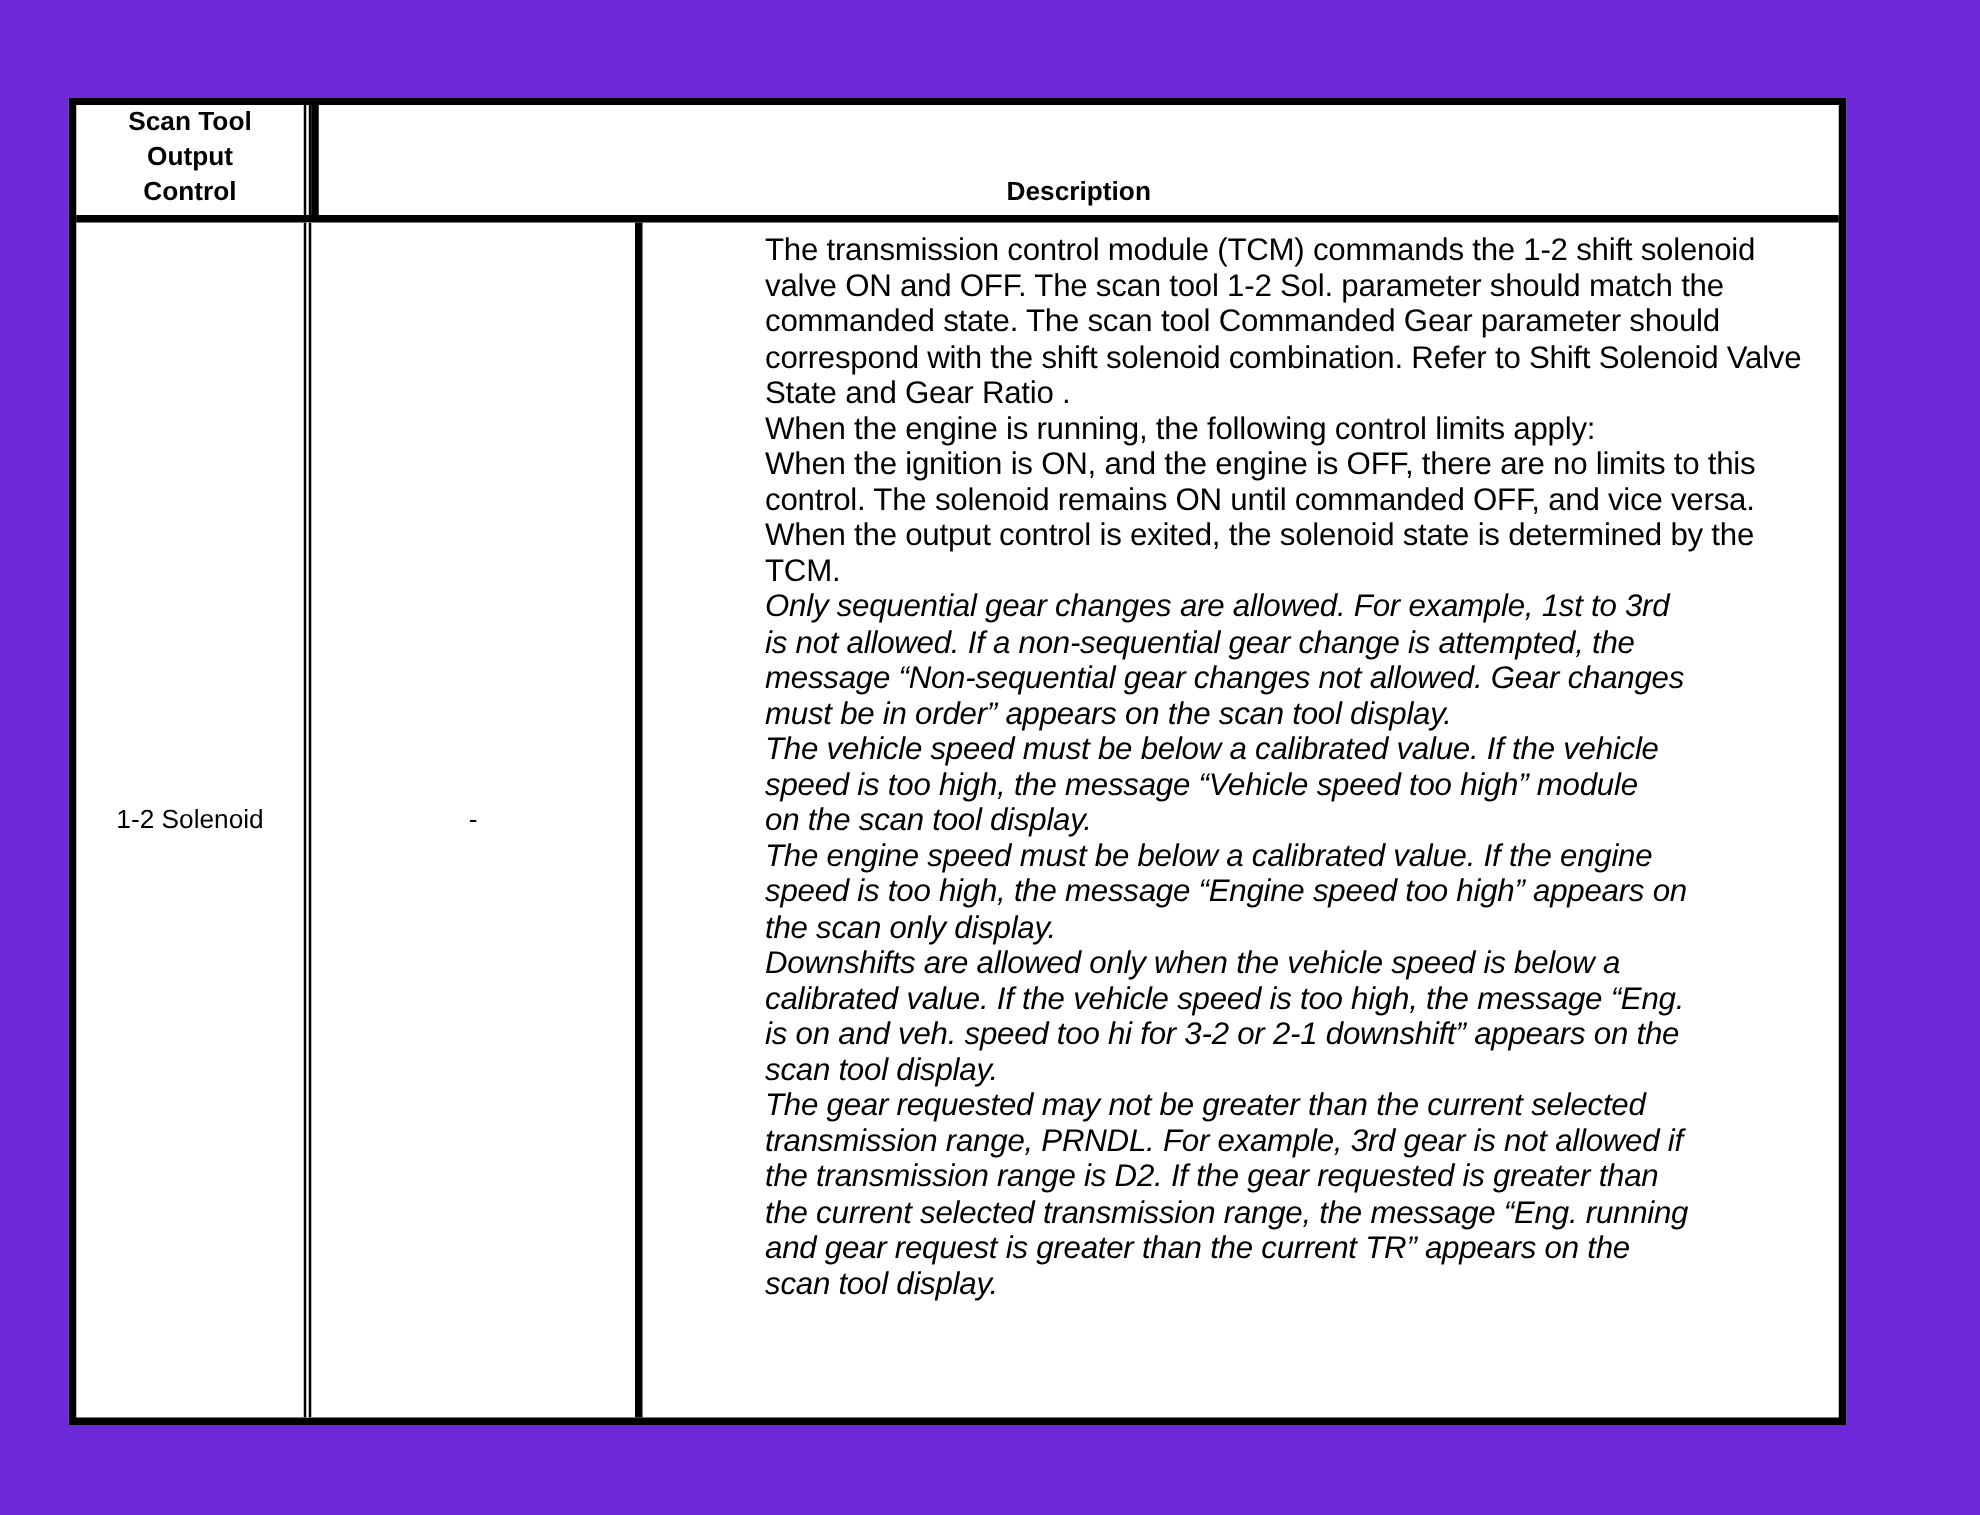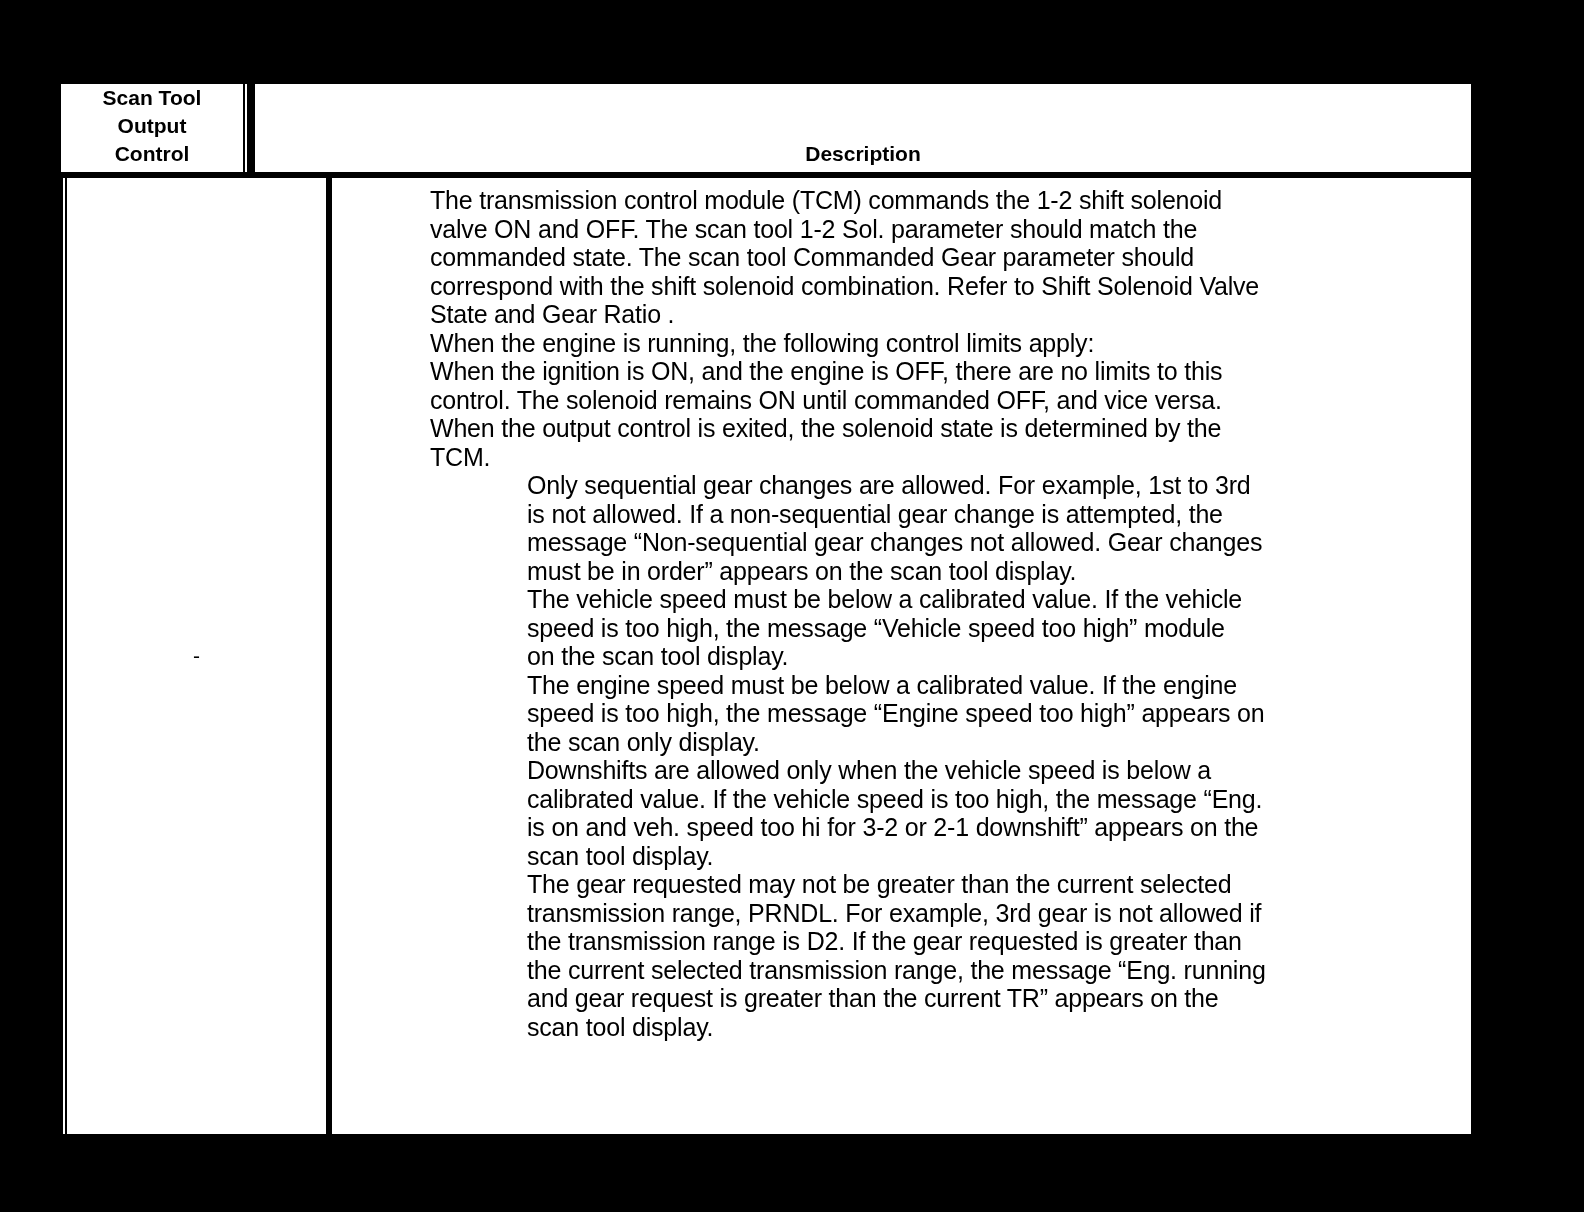--- a/index.html
+++ b/index.html
@@ -4,21 +4,21 @@
 <style>
   html, body {
     margin: 0;
     padding: 0;
     background: #ffffff;
   }
   .page {
     position: relative;
     width: 1584px;
     height: 1212px;
-    background: #000000;
+    background: #6d28d9;
     font-family: "Liberation Sans", sans-serif;
     color: #000000;
   }
   .doc-table {
     position: absolute;
     left: 55px;
     top: 78px;
     width: 1422px;
     height: 1062px;
     border: 6px solid #000000;
@@ -83,39 +83,40 @@
     font-size: 25px;
     line-height: 28.5px;
     letter-spacing: -0.2px;
     padding: 8px 8px 0 98px;
   }
   .desc-cell p {
     margin: 0;
     white-space: pre-line;
   }
   .desc-cell p.ind2 {
-    margin-left: 97px;
+    font-style: italic;
   }
 </style>
 </head>
 <body>
 
 <div class="page">
   <div class="doc-table">
 
     <div class="trow header-row">
       <div class="cell c1 header-cell">Scan Tool
 Output
 Control</div>
       <div class="divider-double"></div>
       <div class="divider-thick"></div>
       <div class="cell c3 header-cell">Description</div>
     </div>
 
     <div class="trow body-row">
+      <div class="cell c1 body-center">1-2 Solenoid</div>
       <div class="divider-double"></div>
       <div class="cell c2 body-center">-</div>
       <div class="divider-thick"></div>
       <div class="cell c3 desc-cell">
         <p class="ind1">The transmission control module (TCM) commands the 1-2 shift solenoid
 valve ON and OFF. The scan tool 1-2 Sol. parameter should match the
 commanded state. The scan tool Commanded Gear parameter should
 correspond with the shift solenoid combination. Refer to Shift Solenoid Valve
 State and Gear Ratio .</p>
         <p class="ind1">When the engine is running, the following control limits apply:</p>

